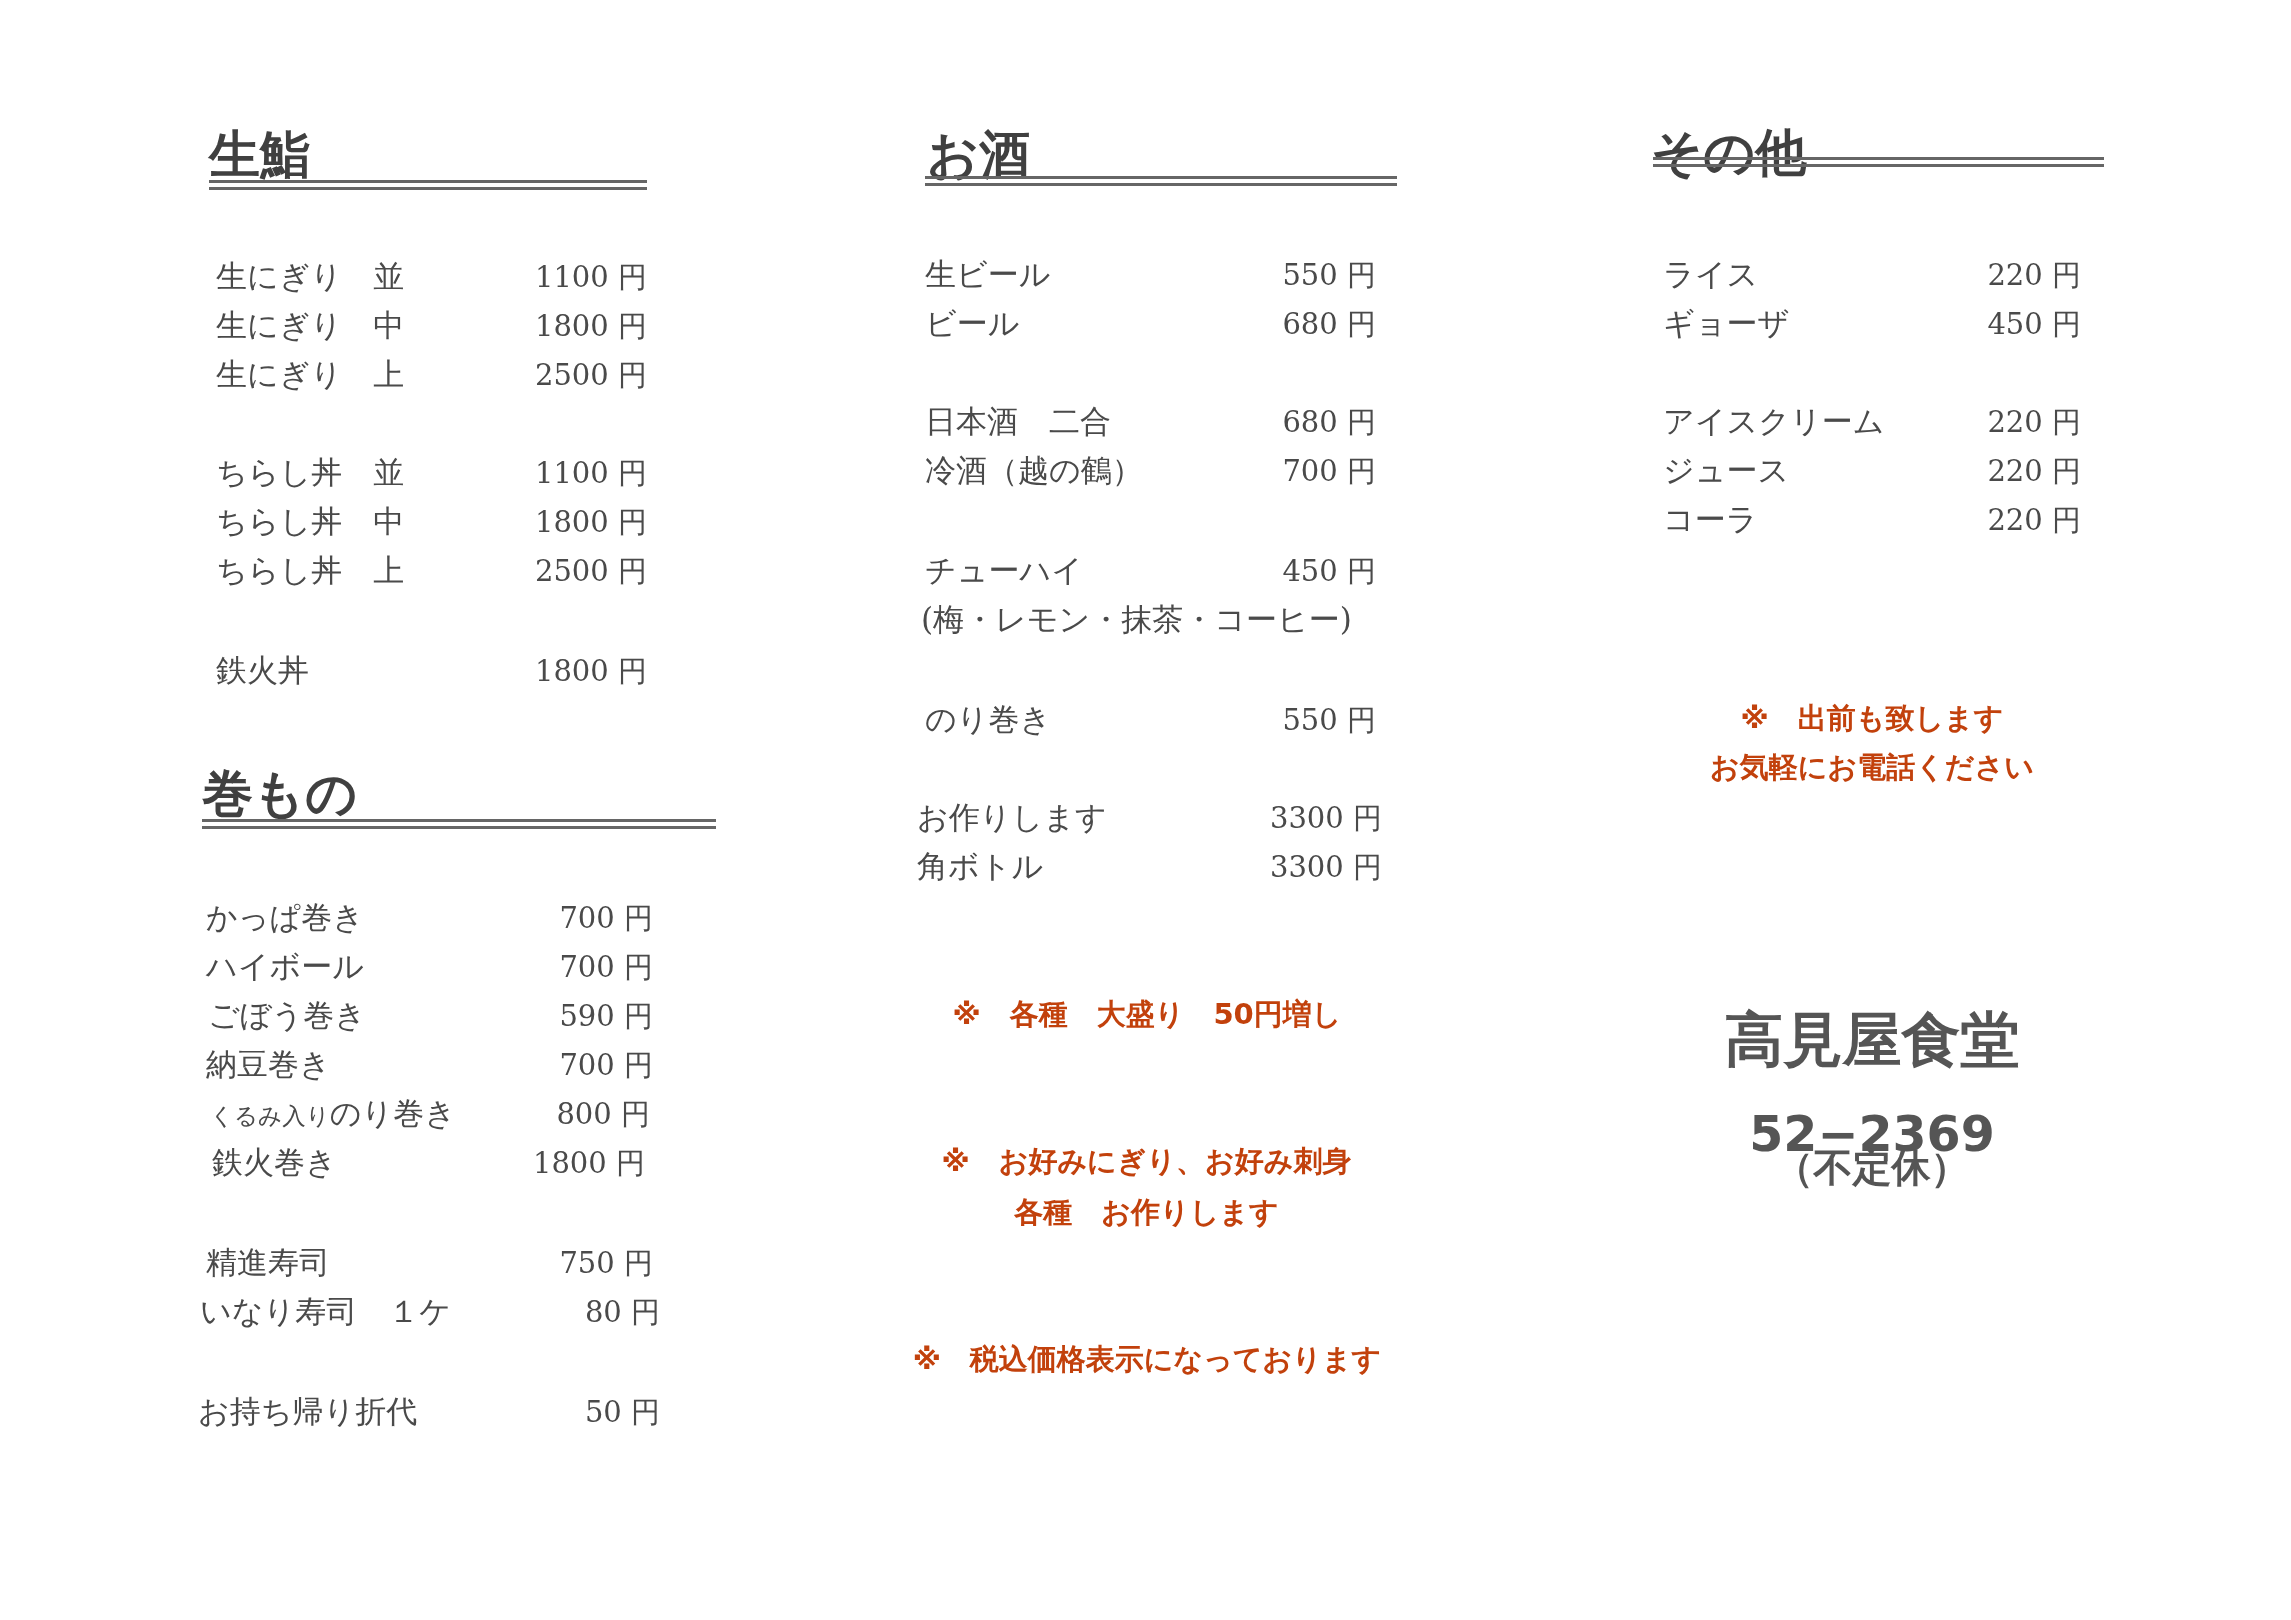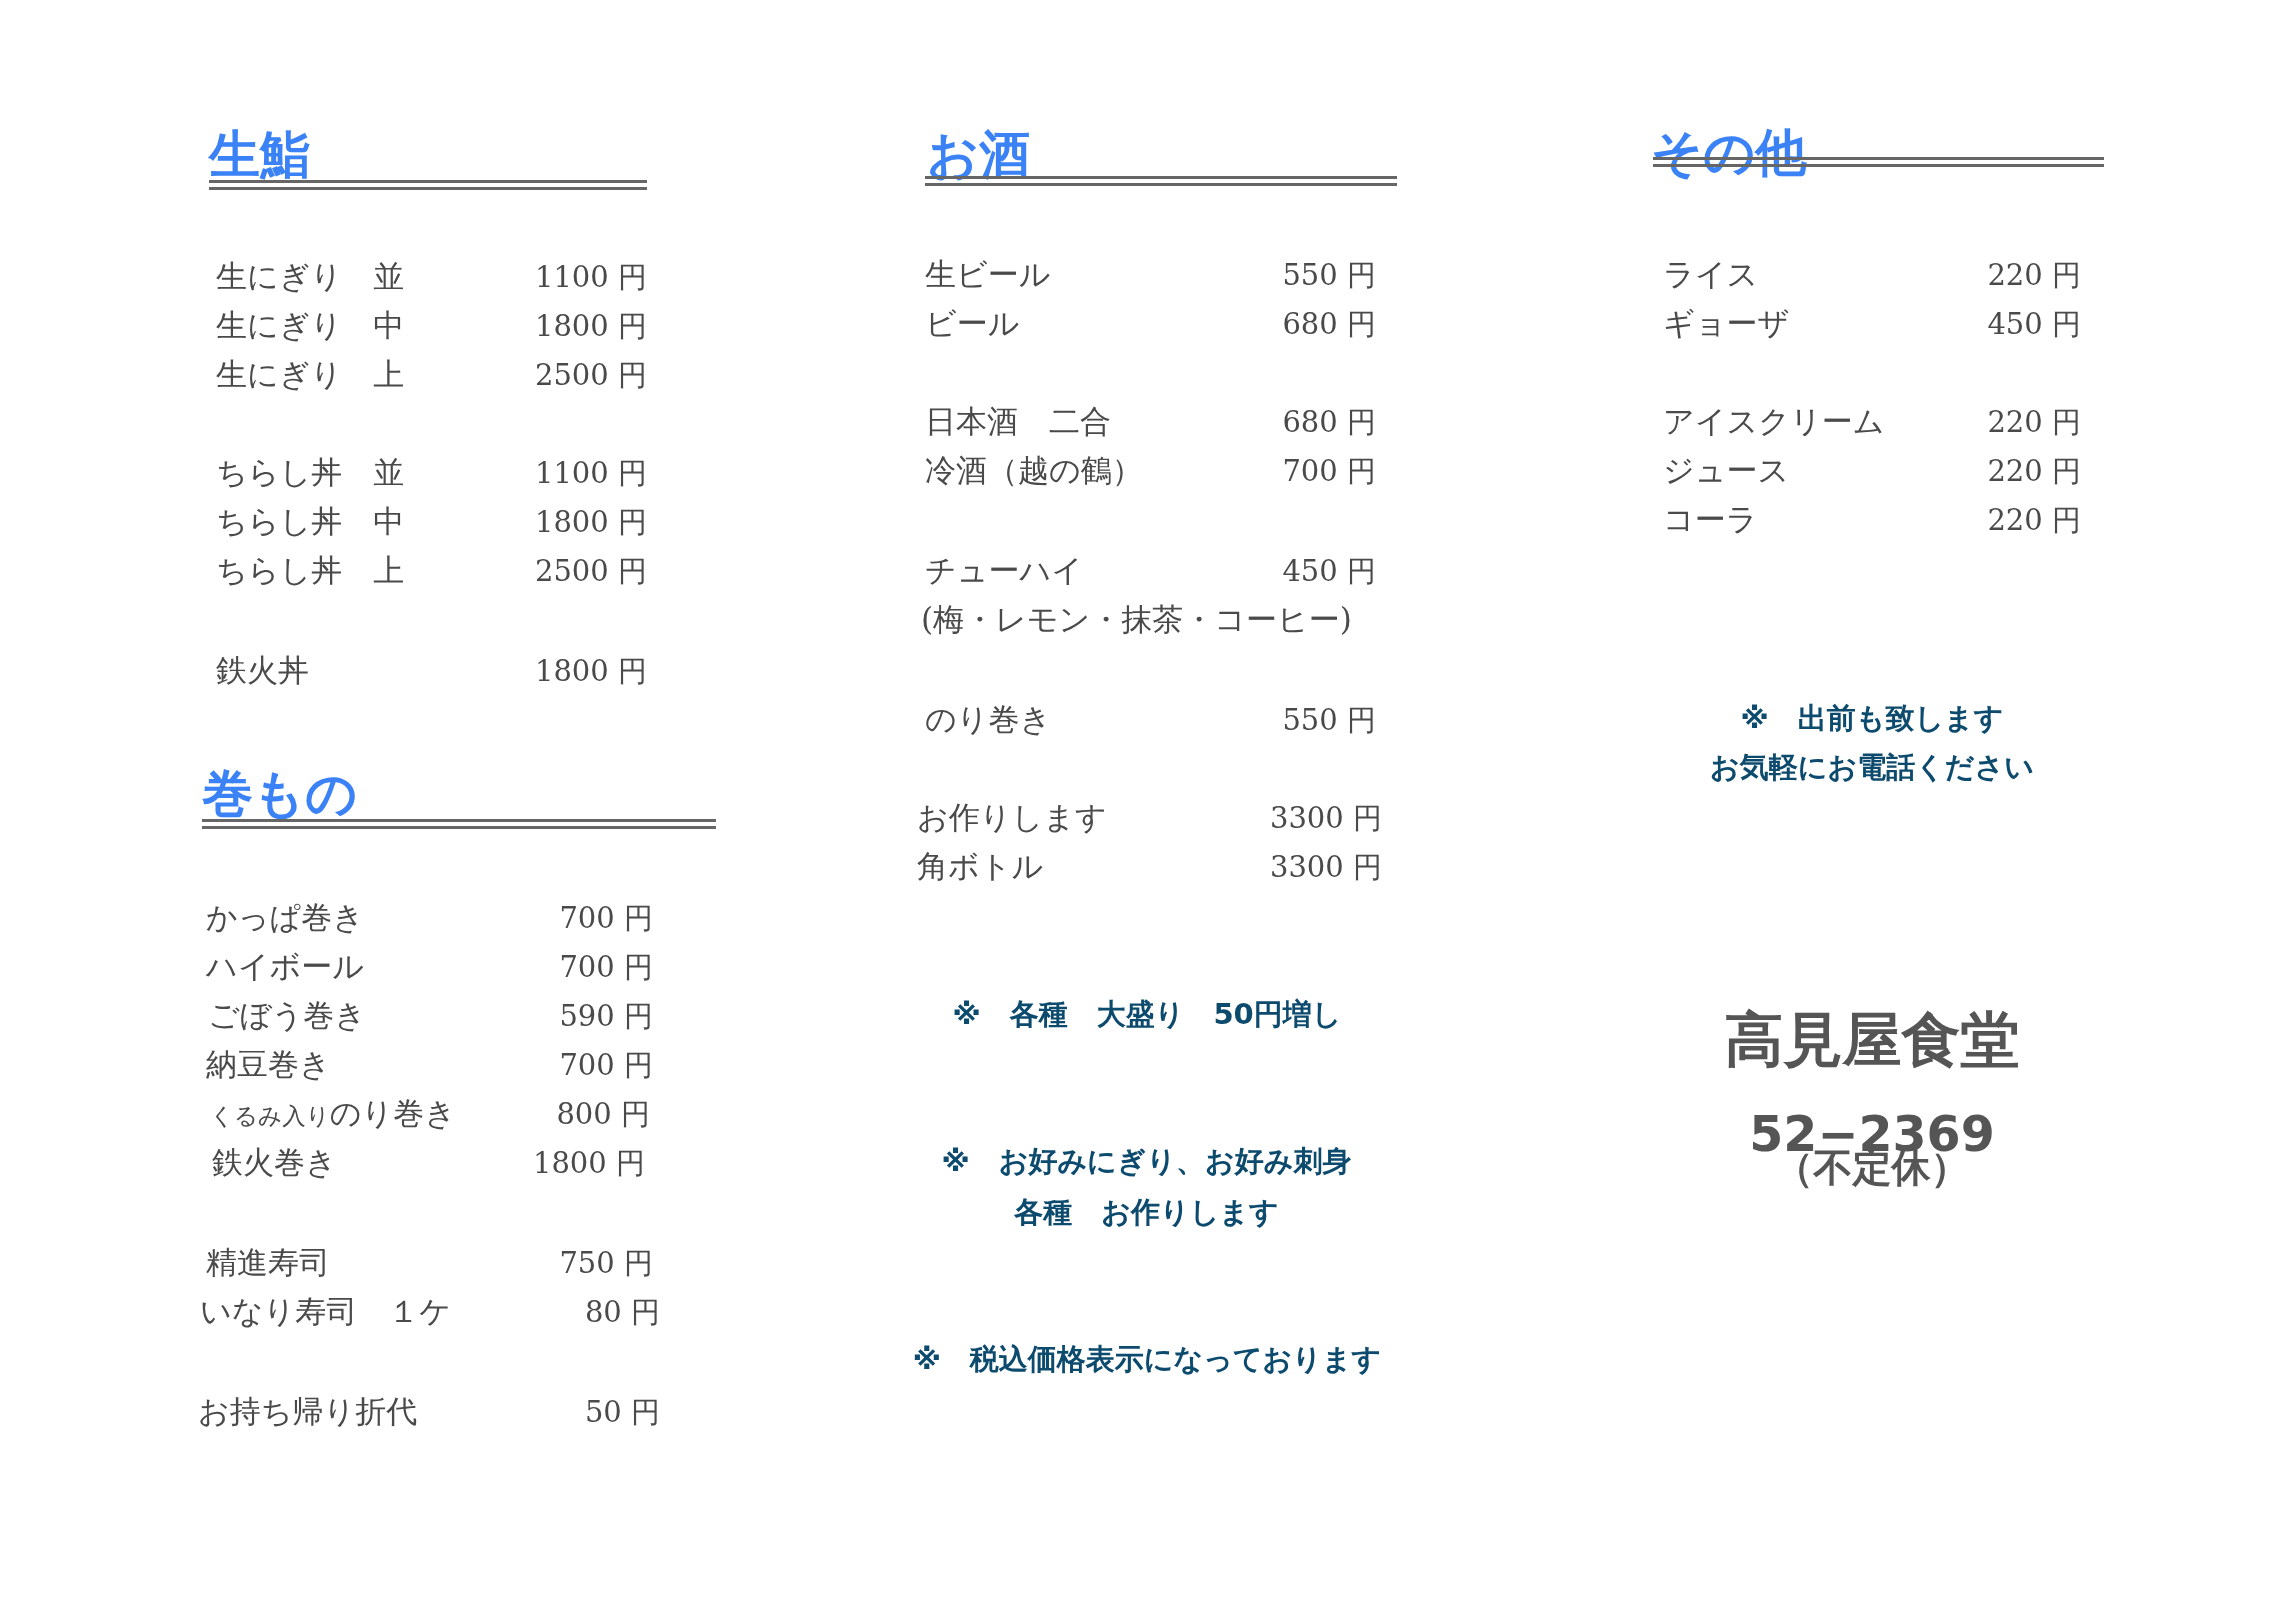--- a/index.html
+++ b/index.html
@@ -1,24 +1,24 @@
 <!DOCTYPE html>
 <html><head>
 <meta charset="utf-8">
 <style>
   html, body { margin:0; padding:0; background:#ffffff; }
   body { width:2292px; height:1620px; position:relative; overflow:hidden;
          font-family:"DejaVu Serif","Liberation Serif",serif; color:#4a4a4a; }
   .heading { position:absolute; font-family:"DejaVu Sans","Liberation Sans",sans-serif;
-             font-weight:bold; font-size:51px; color:#3b82f6; line-height:1; }
+             font-weight:bold; font-size:51px; color:#404040; line-height:1; }
   .rule { position:absolute; height:9.8px; border-top:3.9px solid #666; border-bottom:3.9px solid #666; box-sizing:border-box; }
   .item { position:absolute; font-size:31px; line-height:1; white-space:nowrap; }
   .price { position:absolute; font-size:29px; line-height:1; white-space:nowrap; text-align:right; }
   .note { position:absolute; font-family:"DejaVu Sans","Liberation Sans",sans-serif; font-weight:bold;
-          font-size:29px; color:#0c4a6e; white-space:nowrap; text-align:center; line-height:1; }
+          font-size:29px; color:#c2410c; white-space:nowrap; text-align:center; line-height:1; }
   .small { font-size:23.5px;margin-top:16px; }
   .shop { position:absolute; font-family:"DejaVu Sans","Liberation Sans",sans-serif; font-weight:bold;
           color:#555; text-align:center; white-space:nowrap; line-height:1; }
 </style>
 </head>
 <body>
 
 <div class="heading" style="left:209px;top:129px;">生鮨</div>
 <div class="rule" style="left:209px;top:180px;width:438px;"></div>
 

